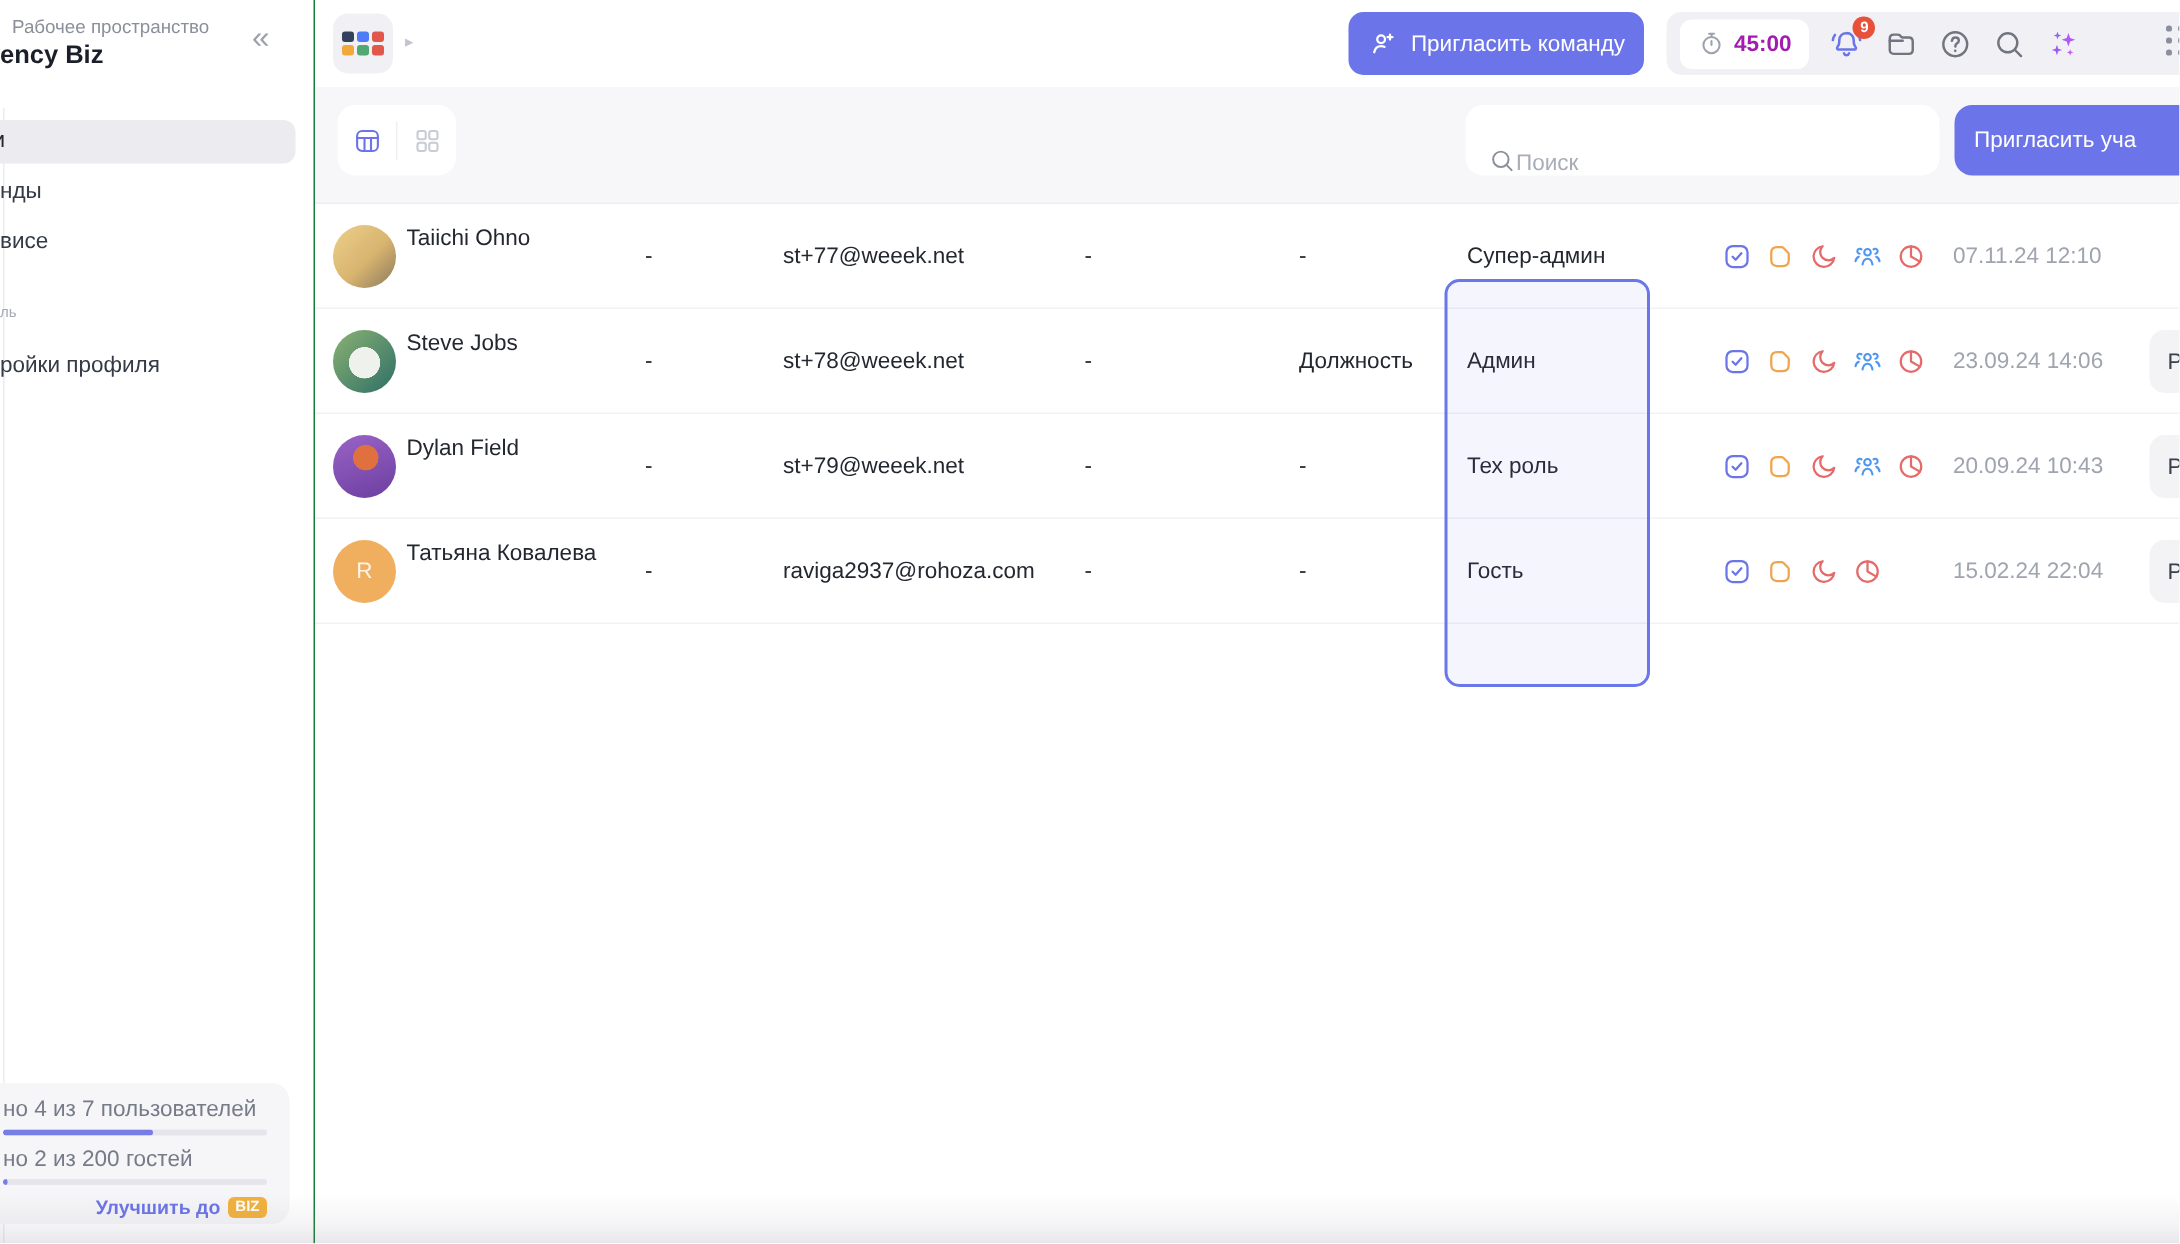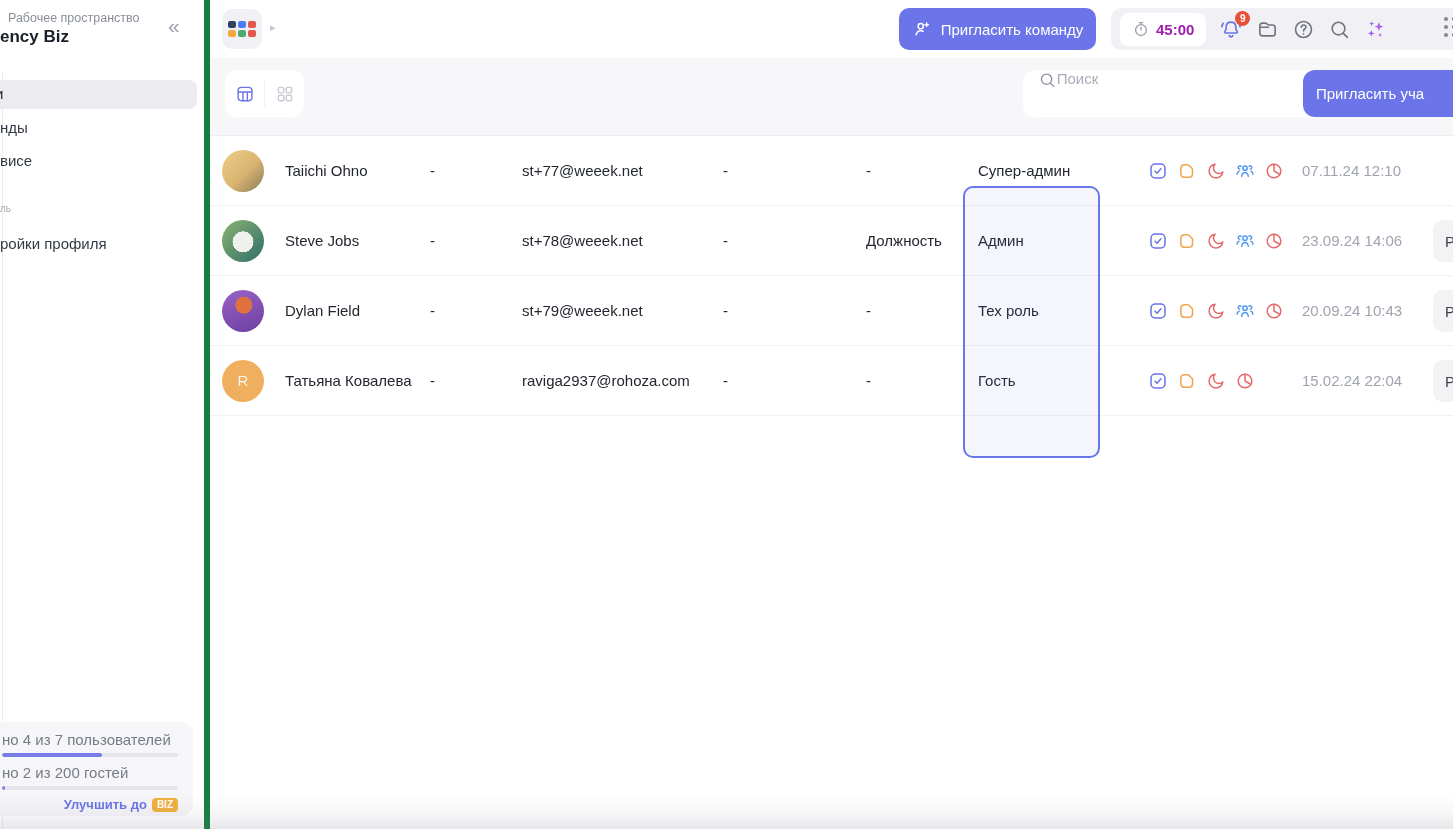--- a/index.html
+++ b/index.html
@@ -1,21 +1,21 @@
 <!DOCTYPE html>
 <html><head>
 <meta charset="utf-8">
 <style>
   *{margin:0;padding:0;box-sizing:border-box}
   html,body{width:1453px;height:829px;overflow:hidden;background:#fff;
     font-family:"Liberation Sans","DejaVu Sans",sans-serif;-webkit-font-smoothing:antialiased}
   .app{position:relative;width:1453px;height:829px;background:#fff;overflow:hidden}
 
   
-  .sidebar{position:absolute;left:0;top:0;width:210px;height:829px;background:#fff;border-right:6px solid #15803d}
+  .sidebar{position:absolute;left:0;top:0;width:210px;height:829px;background:#fff;border-right:1px solid #15803d}
   .rail-line{position:absolute;left:2px;top:72px;bottom:0;width:1px;background:#ECECF0}
   .ws-label{position:absolute;left:8px;top:11px;font-size:12.5px;color:#8A8F99;white-space:nowrap}
   .ws-name{position:absolute;left:0;top:27px;font-size:17px;font-weight:700;color:#1B1F29;white-space:nowrap}
   .collapse-btn{position:absolute;left:168px;top:14px;font-size:21px;color:#9CA1AC;cursor:pointer}
   .nav-pill{position:absolute;left:0;top:80px;width:197px;height:29px;background:#ECECF0;border-radius:0 8px 8px 0;display:flex;align-items:center}
   .clip{display:inline-block;width:5px;height:19px;overflow:hidden;position:relative}
   .clip>span{position:absolute;left:-5px;top:0;font-size:15px;color:#23272F;white-space:nowrap}
   .nav-item{position:absolute;left:0;font-size:15px;color:#343A46;white-space:nowrap;cursor:pointer}
   .nav-section{position:absolute;left:0;font-size:10px;color:#A6AAB4;white-space:nowrap}
   .usage-card{position:absolute;left:-30px;top:722px;width:223px;height:94px;background:#F6F6F8;border-radius:12px;padding:9px 15px 0 32px}
@@ -46,32 +46,32 @@
   .apps-dots i{width:3.5px;height:3.5px;border-radius:50%;background:#8A8F9C}
 
   
   .filterbar{position:absolute;left:0;top:58px;width:100%;height:78px;background:#F7F7FA;border-bottom:1px solid #EDEEF2}
   .seg{position:absolute;left:15px;top:12px;width:79px;height:47px;background:#fff;border-radius:12px;display:flex;align-items:center}
   .seg-cell{width:39px;height:47px;display:flex;align-items:center;justify-content:center;cursor:pointer}
   .seg-div{width:1px;height:26px;background:#F0F0F3}
   .filterchip{position:absolute;left:100px;top:12px;width:657px;height:47px;background:#fff;border-radius:12px;display:flex;align-items:center;gap:13px;padding:0 15px}
   .addfilter{height:31px;background:#EFEFF3;border:none;border-radius:8px;display:flex;align-items:center;gap:7px;padding:0 13px;font-size:14px;color:#6A7080;cursor:pointer;font-family:inherit}
   .expand-btn{margin-left:auto;width:22px;height:22px;cursor:pointer}
-  .searchbox{position:absolute;left:813px;top:12px;width:316px;height:47px;background:#fff;border-radius:12px;display:flex;align-items:flex-start;padding:0 15px}
+  .searchbox{position:absolute;left:767px;top:12px;width:316px;height:47px;background:#fff;border-radius:12px;display:flex;align-items:flex-end;padding:0 15px}
   .searchbox input{border:none;outline:none;background:transparent;font-size:15px;color:#3A3F4C;width:100%;font-family:inherit}
   .searchbox input::placeholder{color:#A8ADB8}
   .invite-member{position:absolute;left:1093px;top:12px;width:200px;height:47px;background:#6B74E8;border:none;border-radius:12px;color:#fff;font-size:15px;display:flex;align-items:center;padding-left:13px;cursor:pointer;font-family:inherit;white-space:nowrap}
 
   
   .tablewrap{position:absolute;left:0;top:136px;width:100%;background:#fff}
   .tgrid{display:grid;grid-template-columns:208px 92px 201px 143px 112px 162px 162px 1fr;padding-left:12px;align-items:center}
   .thead{height:48px;border-bottom:1px solid #EFEFF1;font-size:15px;font-weight:700;color:#14171F}
   .thead .c0{padding-left:10px}
   .trow{position:relative;height:70px;border-bottom:1px solid #F2F2F5;font-size:15px;color:#23272F;cursor:pointer}
-  .namecell{display:flex;align-items:center;gap:21px}
+  .namecell{display:flex;gap:7px}
   .avatar{width:42px;height:42px;border-radius:50%;flex:none;display:flex;align-items:center;justify-content:center;color:rgba(255,255,255,.85);font-size:15px;font-weight:400}
   .dim{color:#9FA4AF}
   .access{display:flex;gap:9px;padding-left:8px}
   .access span{width:20px;height:20px;display:block}
   .access svg{width:20px;height:20px;display:block}
   .rowchip{position:absolute;left:1223px;top:14px;height:42px;width:60px;background:#F3F3F6;border-radius:10px;display:flex;align-items:center;padding-left:12px;font-size:15px;color:#3A3F4C}
   .rolebox{position:absolute;left:753px;top:186px;width:137px;height:272px;border:2px solid #6A77E8;background:rgba(107,119,232,0.07);border-radius:10px;pointer-events:none;z-index:5}
 
   .bottom-shade{position:absolute;left:0;right:0;bottom:0;height:34px;pointer-events:none;z-index:40;
     background:linear-gradient(to bottom,rgba(110,110,135,0) 0%,rgba(110,110,135,0.07) 60%,rgba(110,110,135,0.16) 100%)}

